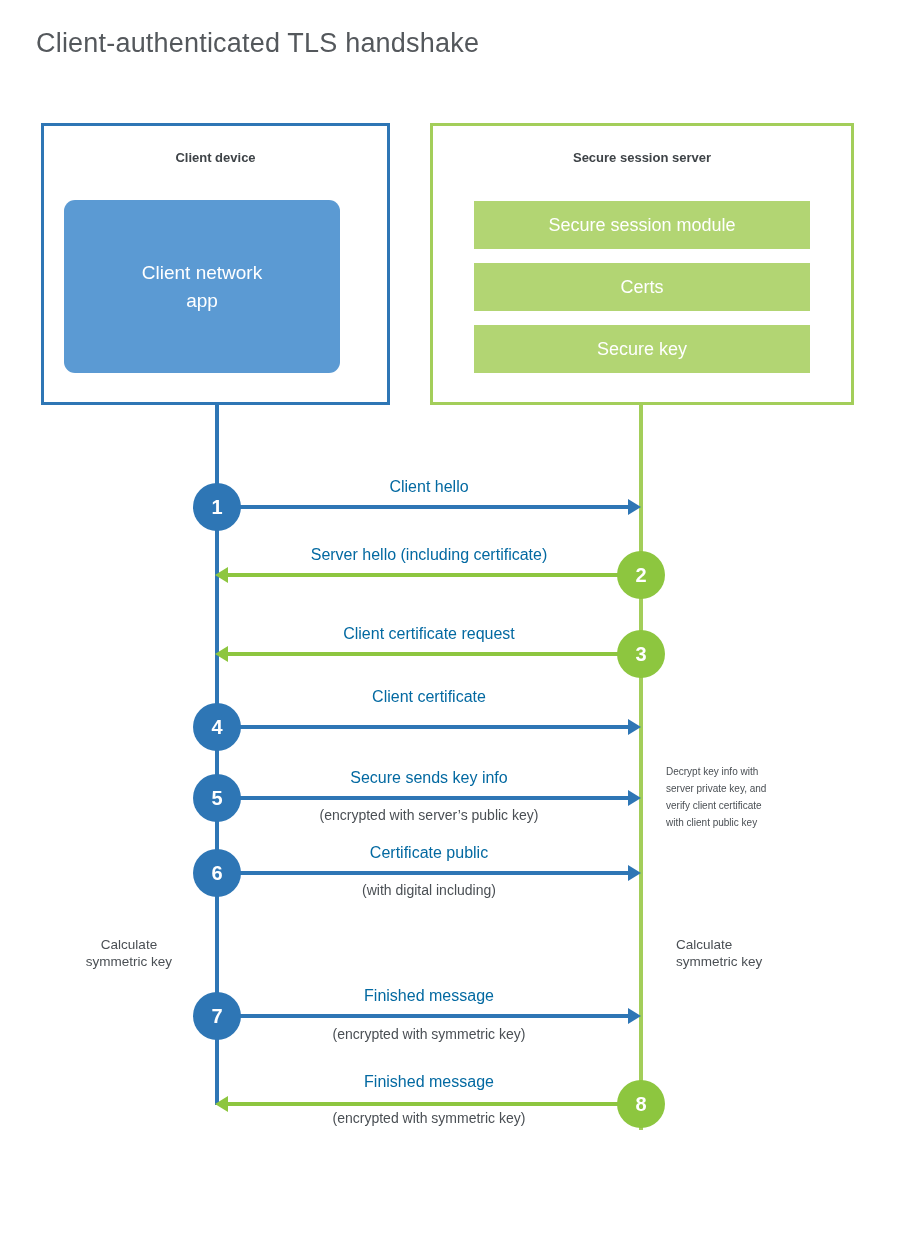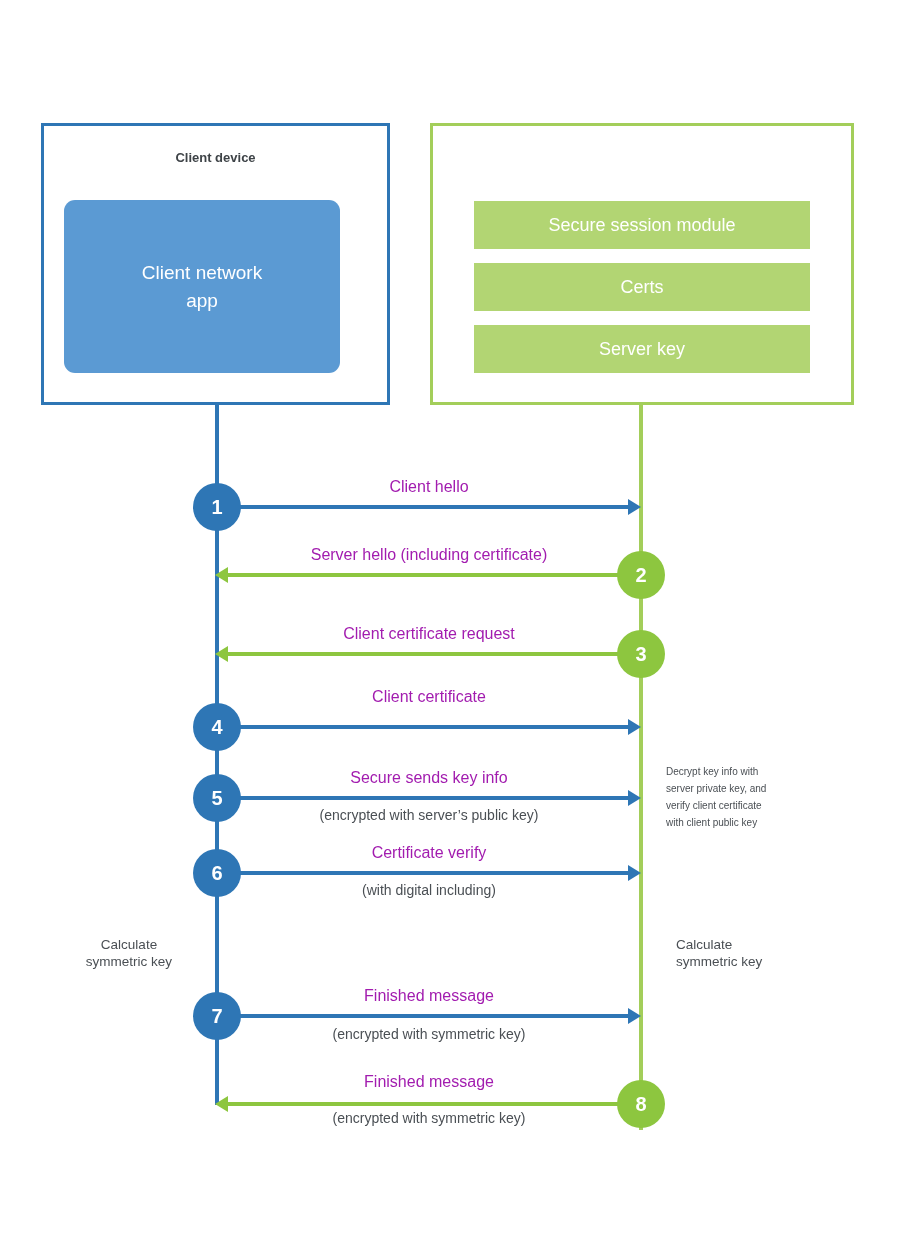--- a/index.html
+++ b/index.html
@@ -48,21 +48,21 @@
     border-left:13px solid #2e76b5;
   }
   .arrow.green{left:228px;width:413px;background:#8dc63f;}
   .arrow.green::before{
     content:"";position:absolute;left:-13px;top:-6px;
     border-top:8px solid transparent;border-bottom:8px solid transparent;
     border-right:13px solid #8dc63f;
   }
   .mlabel{
     position:absolute;left:217px;width:424px;text-align:center;
-    font-size:16px;color:#a21caf;
+    font-size:16px;color:#0369a1;
   }
   .msub{
     position:absolute;left:217px;width:424px;text-align:center;
     font-size:14px;color:#4a4f54;
   }
   .r1 .circle{top:483px}.r1 .arrow{top:505px}.r1 .mlabel{top:478px}
   .r2 .circle{top:551px}.r2 .arrow{top:573px}.r2 .mlabel{top:546px}
   .r3 .circle{top:630px}.r3 .arrow{top:652px}.r3 .mlabel{top:625px}
   .r4 .circle{top:703px}.r4 .arrow{top:725px}.r4 .mlabel{top:688px}
   .r5 .circle{top:774px}.r5 .arrow{top:796px}.r5 .mlabel{top:769px}.r5 .msub{top:807px}
@@ -77,31 +77,33 @@
   }
   .calc{font-size:13.5px;line-height:17px;color:#4a4f54;position:absolute;}
   .calc.left{left:68px;top:936px;width:122px;text-align:center;}
   .calc.right{left:676px;top:936px;width:130px;text-align:left;}
 </style>
 </head>
 <body>
 
 <div class="canvas">
 
+  <div class="page-title">Client-authenticated TLS handshake</div>
 
   <div class="box client">
     <div class="box-title">Client device</div>
     <div class="app-rect preline">Client network
 app</div>
   </div>
 
   <div class="box server">
+    <div class="box-title">Secure session server</div>
     <div class="bar b0">Secure session module</div>
     <div class="bar b1">Certs</div>
-    <div class="bar b2">Server key</div>
+    <div class="bar b2">Secure key</div>
   </div>
 
   <div class="vline blue"></div>
   <div class="vline green"></div>
 
   <div class="r1">
     <div class="arrow blue"></div>
     <div class="circle blue">1</div>
     <div class="mlabel">Client hello</div>
   </div>
@@ -127,21 +129,21 @@
   <div class="r5">
     <div class="arrow blue"></div>
     <div class="circle blue">5</div>
     <div class="mlabel">Secure sends key info</div>
     <div class="msub">(encrypted with server’s public key)</div>
   </div>
 
   <div class="r6">
     <div class="arrow blue"></div>
     <div class="circle blue">6</div>
-    <div class="mlabel">Certificate verify</div>
+    <div class="mlabel">Certificate public</div>
     <div class="msub">(with digital including)</div>
   </div>
 
   <div class="r7">
     <div class="arrow blue"></div>
     <div class="circle blue">7</div>
     <div class="mlabel">Finished message</div>
     <div class="msub">(encrypted with symmetric key)</div>
   </div>
 

